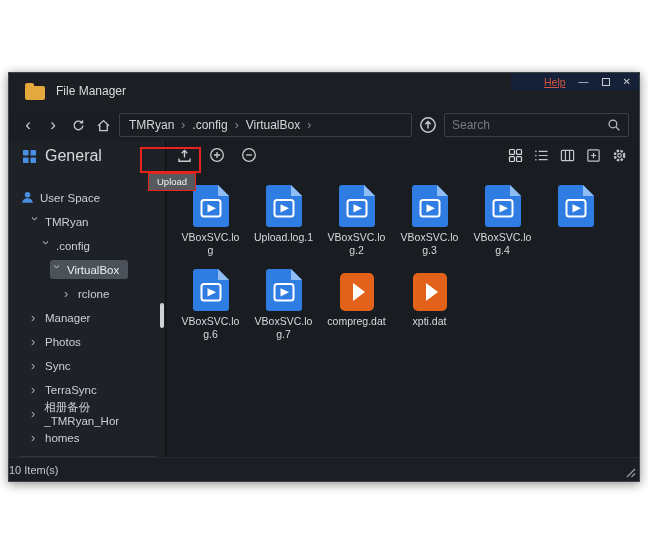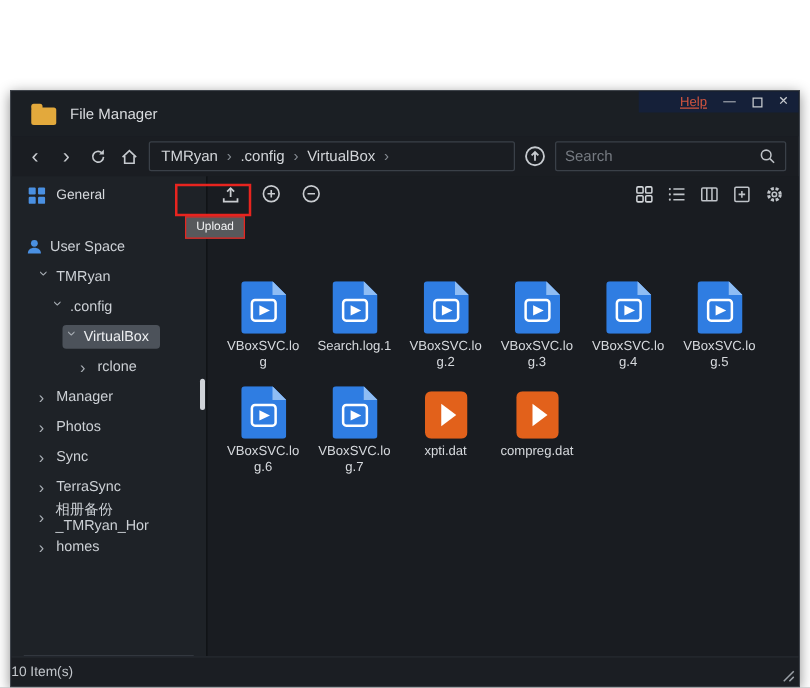--- a/index.html
+++ b/index.html
@@ -1,20 +1,20 @@
 <!DOCTYPE html>
 <html><head>
 <meta charset="utf-8">
 <style>
   * { margin:0; padding:0; box-sizing:border-box; }
   html,body { width:648px; height:550px; background:#ffffff; font-family:"Liberation Sans",sans-serif; }
   .stage { position:relative; width:648px; height:550px; background:#ffffff; overflow:hidden; }
 
   .window {
-    position:absolute; left:8px; top:72px; width:632px; height:478px;
+    position:absolute; left:8px; top:72px; width:632px; height:410px;
     background:#1a1d22; border:1px solid #3f444b; box-shadow:0 2px 10px rgba(0,0,0,.45);
     display:flex; flex-direction:column; color:#d6d9dd; overflow:hidden;
   }
 
   
   .titlebar { position:relative; flex:0 0 36px; display:flex; align-items:center; padding-left:16px; background:#1b1f24; }
   .corner-navy { position:absolute; top:0; right:0; width:128px; height:17px; background:#152039; }
   .folder-ico { width:20px; height:14px; background:#e3a93c; border-radius:2px; position:relative; margin-top:4px; }
   .folder-ico::before { content:''; position:absolute; top:-3px; left:0; width:9px; height:4px; background:#e3a93c; border-radius:2px 2px 0 0; }
   .win-title { margin-left:11px; font-size:12px; color:#d9dcdf; }
@@ -30,36 +30,36 @@
   .breadcrumb { flex:1; height:24px; border:1px solid #3a4048; border-radius:2px; display:flex; align-items:center; gap:7px; padding:0 9px; overflow:hidden; }
   .bc-seg { font-size:12px; color:#d2d5d9; cursor:pointer; white-space:nowrap; }
   .bc-sep { font-size:12px; color:#858b92; }
   .search { flex:0 0 140px; height:24px; border:1px solid #3a4048; border-radius:2px; display:flex; align-items:center; padding:0 7px; }
   .search input { flex:1; min-width:0; background:transparent; border:none; outline:none; color:#cfd2d6; font-size:12px; font-family:"Liberation Sans",sans-serif; }
   .search input::placeholder { color:#767b82; }
 
   
   .body { flex:1; display:flex; min-height:0; }
   .sidebar { position:relative; flex:0 0 157px; background:#1e2227; border-right:1px solid #0d0f12; display:flex; flex-direction:column; padding-top:2px; }
-  .sb-general { flex:0 0 26px; display:flex; align-items:center; gap:8px; padding-left:13px; font-size:11px; color:#d6d9dd; cursor:pointer; }
+  .sb-general { flex:0 0 26px; display:flex; align-items:center; gap:8px; padding-left:13px; font-size:16px; color:#d6d9dd; cursor:pointer; }
   .tree { flex:1 1 auto; overflow:hidden; }
   .tree-item { height:24px; display:flex; align-items:center; font-size:11.5px; color:#ccd0d5; cursor:pointer; }
   .ti-inner { display:flex; align-items:center; gap:5px; padding:3px 9px 3px 3px; border-radius:3px;margin-top:33px; }
   .tree-item.selected .ti-inner { background:#4c525a; color:#eceef0; }
   .chev { display:inline-block; width:9px; font-size:13px; line-height:1; color:#a9afb5; transform-origin:55% 50%; }
   .chev.down { transform:rotate(90deg); }
   .tree-ico { display:none; width:15px; height:15px; }
   .tree-ico.show { display:inline-flex; }
   .tree-ico svg { display:none; }
   .tree-ico.user  svg.svg-user  { display:block; }
   .sb-sep { flex:0 0 1px; border-top:1px solid #32373e; margin:0 10px; }
   .sb-volume { flex:0 0 25px; display:flex; align-items:center; gap:8px; padding-left:13px; font-size:11.5px; color:#ccd0d5; cursor:pointer; }
   .sb-scroll-thumb { position:absolute; right:1px; top:162px; width:4px; height:25px; background:#cfd3d8; border-radius:2px; }
 
-  .content { flex:1; display:flex; flex-direction:column; min-width:0; background:#191c21;gap:40px; }
+  .content { flex:1; display:flex; flex-direction:column; min-width:0; background:#191c21; }
   .toolbar { flex:0 0 28px; display:flex; align-items:center; padding:0 12px 0 10px; }
   .tb-left { display:flex; align-items:center; gap:16px; }
   .tb-spacer { flex:1; }
   .tb-right { display:flex; align-items:center; gap:11px; }
   .tb-btn { display:flex; align-items:center; justify-content:center; cursor:pointer; }
 
   .files { flex:1; display:grid; grid-template-columns:repeat(auto-fill,73px); align-content:start; row-gap:12px; padding:16px 8px 8px 8px; overflow:hidden; }
   .file { width:73px; display:flex; flex-direction:column; align-items:center; gap:4px; cursor:pointer; }
   .file-icon { width:36px; height:42px; display:flex; align-items:flex-end; justify-content:center; }
   .file-icon svg { display:none; }
@@ -318,21 +318,21 @@
             <div class="file">
     <span class="file-icon log">
       <svg class="svg-log" width="36" height="42" viewBox="0 0 36 42">
         <path d="M3 0h22l11 11v28a3 3 0 0 1-3 3H3a3 3 0 0 1-3-3V3a3 3 0 0 1 3-3z" fill="#2f7de2"></path>
         <path d="M25 0l11 11H25z" fill="#8fbdf4"></path>
         <rect x="8.5" y="15" width="19" height="16.5" rx="2.5" fill="none" stroke="#ffffff" stroke-width="2"></rect>
         <path d="M14.5 19.2l8.5 4.1-8.5 4.1z" fill="#ffffff"></path>
       </svg>
 
     </span>
-    <span class="file-name">Search.log.1</span>
+    <span class="file-name">Upload.log.1</span>
   </div>
             <div class="file">
     <span class="file-icon log">
       <svg class="svg-log" width="36" height="42" viewBox="0 0 36 42">
         <path d="M3 0h22l11 11v28a3 3 0 0 1-3 3H3a3 3 0 0 1-3-3V3a3 3 0 0 1 3-3z" fill="#2f7de2"></path>
         <path d="M25 0l11 11H25z" fill="#8fbdf4"></path>
         <rect x="8.5" y="15" width="19" height="16.5" rx="2.5" fill="none" stroke="#ffffff" stroke-width="2"></rect>
         <path d="M14.5 19.2l8.5 4.1-8.5 4.1z" fill="#ffffff"></path>
       </svg>
 
@@ -366,21 +366,20 @@
             <div class="file">
     <span class="file-icon log">
       <svg class="svg-log" width="36" height="42" viewBox="0 0 36 42">
         <path d="M3 0h22l11 11v28a3 3 0 0 1-3 3H3a3 3 0 0 1-3-3V3a3 3 0 0 1 3-3z" fill="#2f7de2"></path>
         <path d="M25 0l11 11H25z" fill="#8fbdf4"></path>
         <rect x="8.5" y="15" width="19" height="16.5" rx="2.5" fill="none" stroke="#ffffff" stroke-width="2"></rect>
         <path d="M14.5 19.2l8.5 4.1-8.5 4.1z" fill="#ffffff"></path>
       </svg>
 
     </span>
-    <span class="file-name">VBoxSVC.log.5</span>
   </div>
             <div class="file">
     <span class="file-icon log">
       <svg class="svg-log" width="36" height="42" viewBox="0 0 36 42">
         <path d="M3 0h22l11 11v28a3 3 0 0 1-3 3H3a3 3 0 0 1-3-3V3a3 3 0 0 1 3-3z" fill="#2f7de2"></path>
         <path d="M25 0l11 11H25z" fill="#8fbdf4"></path>
         <rect x="8.5" y="15" width="19" height="16.5" rx="2.5" fill="none" stroke="#ffffff" stroke-width="2"></rect>
         <path d="M14.5 19.2l8.5 4.1-8.5 4.1z" fill="#ffffff"></path>
       </svg>
 
@@ -400,31 +399,31 @@
     <span class="file-name">VBoxSVC.log.7</span>
   </div>
             <div class="file">
     <span class="file-icon dat">
 
       <svg class="svg-dat" width="34" height="38" viewBox="0 0 34 38">
         <rect width="34" height="38" rx="5" fill="#e2611b"></rect>
         <path d="M13 10l12 9-12 9z" fill="#ffffff"></path>
       </svg>
     </span>
-    <span class="file-name">xpti.dat</span>
+    <span class="file-name">compreg.dat</span>
   </div>
             <div class="file">
     <span class="file-icon dat">
 
       <svg class="svg-dat" width="34" height="38" viewBox="0 0 34 38">
         <rect width="34" height="38" rx="5" fill="#e2611b"></rect>
         <path d="M13 10l12 9-12 9z" fill="#ffffff"></path>
       </svg>
     </span>
-    <span class="file-name">compreg.dat</span>
+    <span class="file-name">xpti.dat</span>
   </div>
           </div>
       </div>
     </div>
 
     <div class="statusbar">
       <span class="sb-count">10 Item(s)</span>
       <svg class="resize-grip" width="10" height="10" viewBox="0 0 10 10" fill="none" stroke="#9aa0a7" stroke-width="1.2">
           <path d="M1 9 9 1M5.5 9 9 5.5"></path>
         </svg>

